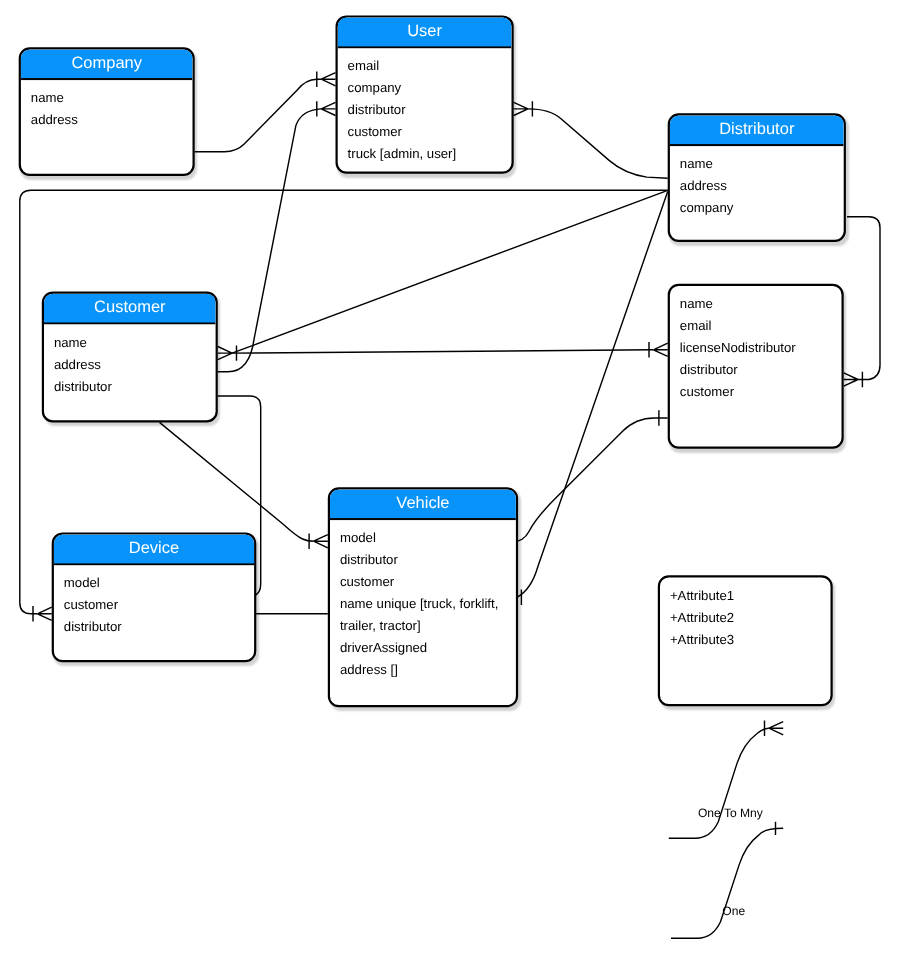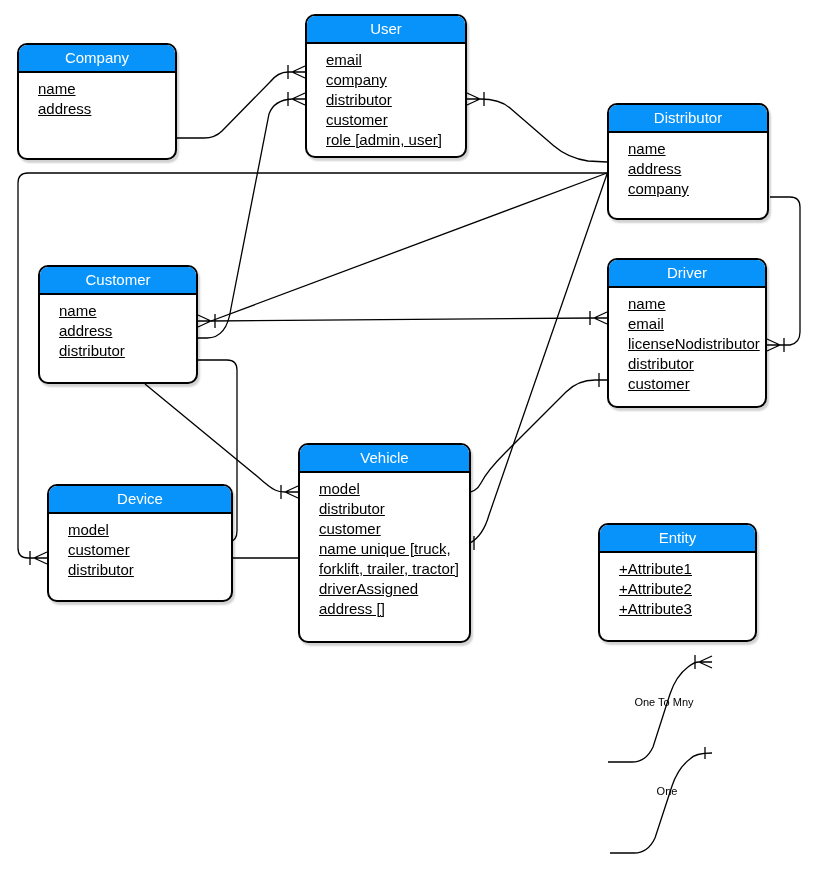--- a/index.html
+++ b/index.html
@@ -13,25 +13,25 @@
     position:absolute; z-index:2; background:#fff;
     border:2px solid #000; border-radius:10px;
     box-shadow:2px 3px 2px rgba(0,0,0,0.18);
     overflow:hidden; box-sizing:border-box;
   }
   .entity-title {
     background:var(--hdr,#0793FA); color:#fff;
     border-bottom:2px solid #000; border-radius:7px 7px 0 0;
     height:26px; line-height:26px; text-align:center; font-size:15px;
   }
-  .entity-body { padding:6px 9px 4px 19px; font-size:15px; line-height:20px; color:#000;text-decoration:underline; }
+  .entity-body { padding:6px 9px 4px 9px; font-size:12px; line-height:20px; color:#000; }
   .attr { white-space:normal; }
   .legend-label {
     position:absolute; z-index:2; font-size:11px; color:#000;
-    transform:translate(-50%,-50%); white-space:nowrap;
+    transform:translate(-50%,-50%); white-space:nowrap;margin-top:38px;
   }
 </style>
 </head>
 <body>
 
 <div class="canvas">
 
   <svg class="wires" width="816" height="872" viewBox="0 0 816 872">
 
     <path d="M177,138 H204 Q215,138 222,131 L270,82 Q278,72 288,72 L292,72"></path>
@@ -102,41 +102,40 @@
           <div class="attr">address</div>
         </div>
       </div>
       <div class="entity" style="left: 305px; top: 14px; width: 162px; height: 144px;">
         <div class="entity-title">User</div>
         <div class="entity-body">
           <div class="attr">email</div>
           <div class="attr">company</div>
           <div class="attr">distributor</div>
           <div class="attr">customer</div>
-          <div class="attr">role [admin, user]</div>
+          <div class="attr">truck [admin, user]</div>
         </div>
       </div>
       <div class="entity" style="left: 607px; top: 103px; width: 162px; height: 117px;">
         <div class="entity-title">Distributor</div>
         <div class="entity-body">
           <div class="attr">name</div>
           <div class="attr">address</div>
           <div class="attr">company</div>
         </div>
       </div>
       <div class="entity" style="left: 38px; top: 265px; width: 160px; height: 119px;">
         <div class="entity-title">Customer</div>
         <div class="entity-body">
           <div class="attr">name</div>
           <div class="attr">address</div>
           <div class="attr">distributor</div>
         </div>
       </div>
       <div class="entity" style="left: 607px; top: 258px; width: 160px; height: 150px;">
-        <div class="entity-title">Driver</div>
         <div class="entity-body">
           <div class="attr">name</div>
           <div class="attr">email</div>
           <div class="attr">licenseNodistributor</div>
           <div class="attr">distributor</div>
           <div class="attr">customer</div>
         </div>
       </div>
       <div class="entity" style="left: 47px; top: 484px; width: 186px; height: 118px;">
         <div class="entity-title">Device</div>
@@ -151,21 +150,20 @@
         <div class="entity-body">
           <div class="attr">model</div>
           <div class="attr">distributor</div>
           <div class="attr">customer</div>
           <div class="attr">name unique [truck, forklift, trailer, tractor]</div>
           <div class="attr">driverAssigned</div>
           <div class="attr">address []</div>
         </div>
       </div>
       <div class="entity" style="left: 598px; top: 523px; width: 159px; height: 119px;">
-        <div class="entity-title">Entity</div>
         <div class="entity-body">
           <div class="attr">+Attribute1</div>
           <div class="attr">+Attribute2</div>
           <div class="attr">+Attribute3</div>
         </div>
       </div>
     </div>
 
   <div class="legend-label" style="left:664px; top:702px;">One To Mny</div>
   <div class="legend-label" style="left:667px; top:791px;text-align:center;">One</div>

